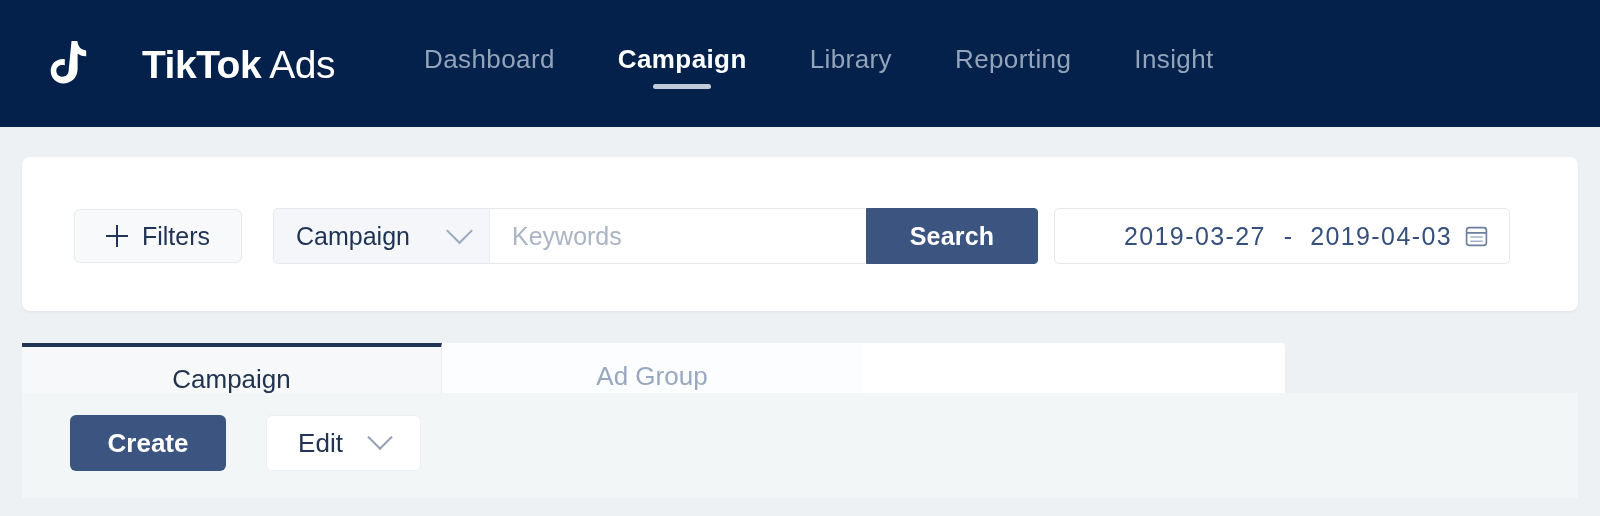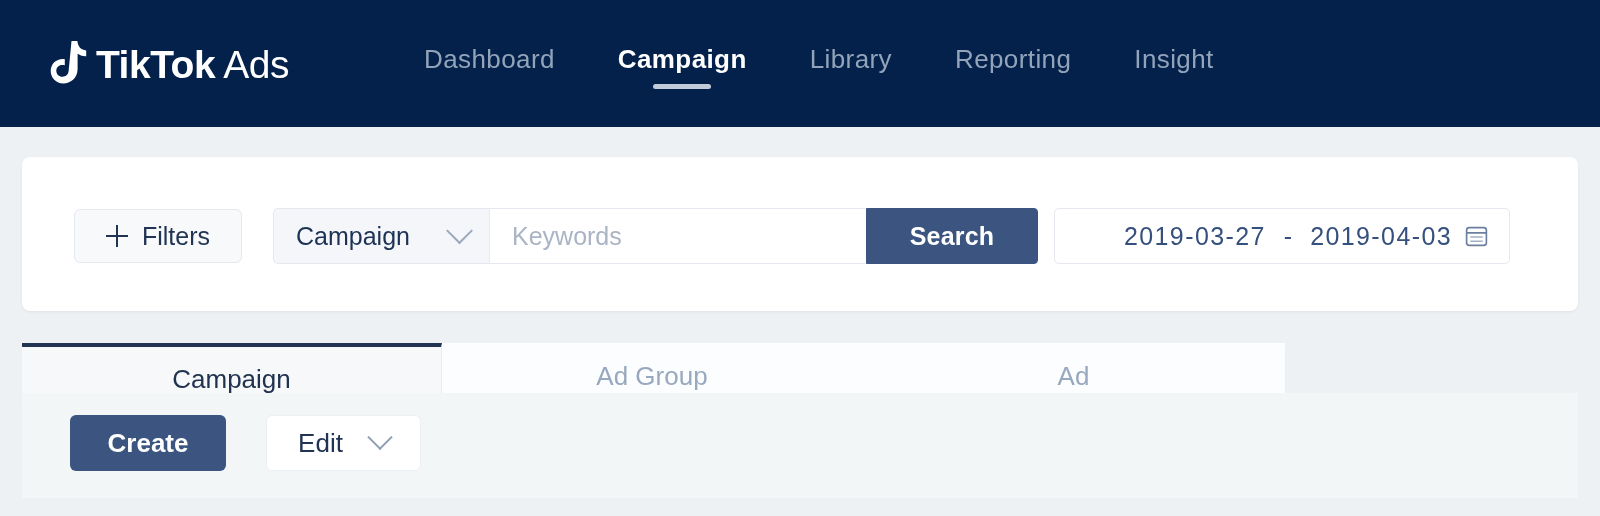--- a/index.html
+++ b/index.html
@@ -48,20 +48,21 @@
   }
   .brand-text {
     color: #ffffff;
     font-size: 39px;
     letter-spacing: -0.5px;
     line-height: 1;
     white-space: nowrap;
   }
   .brand-text .bold {
     font-weight: bold;
+    margin-left: 46px;
   }
   .brand-text .light {
     font-weight: normal;
     text-align: right;
   }
 
   .nav {
     position: absolute;
     left: 424px;
     top: 44px;
@@ -393,23 +394,20 @@
   </div>
 </div>
 
 <div class="tabs-card">
   <div class="tab t1 active">
     <span>Campaign</span>
   </div>
   <div class="tab t2">
     <span>Ad Group</span>
   </div>
-  <div class="tab t3">
-    <span>Ad</span>
-  </div>
 </div>
 
 <div class="action-row">
   <div class="btn-create">
     <span>Create</span>
   </div>
   <div class="btn-edit">
     <span>Edit</span>
     <span class="chev"></span>
   </div>

